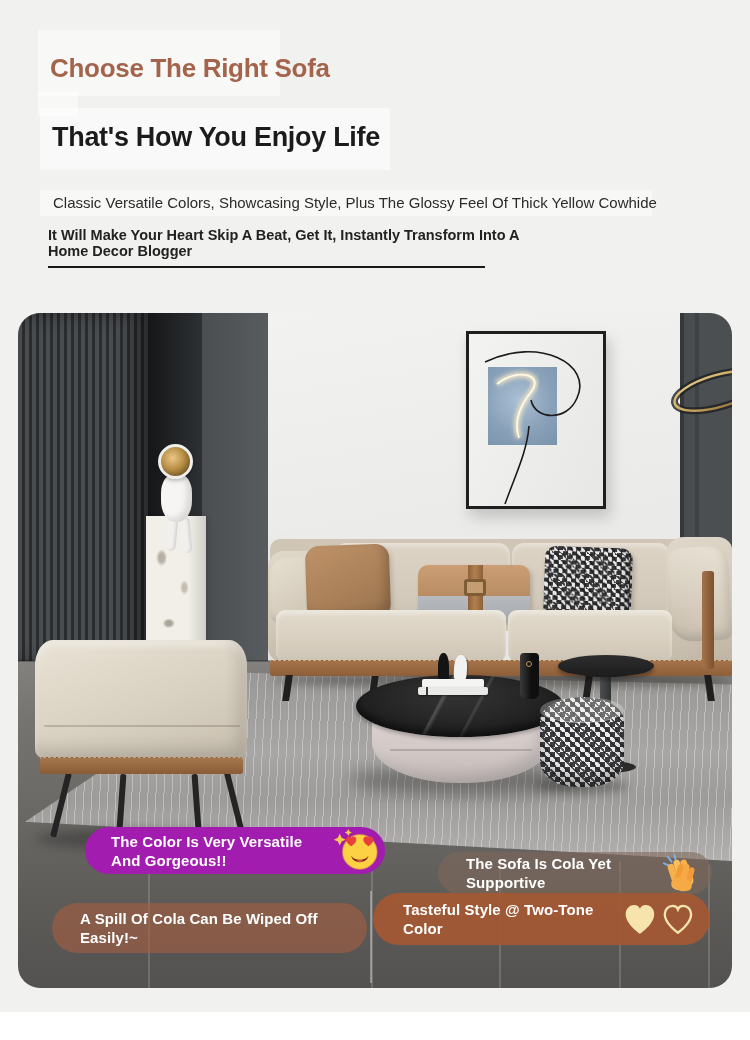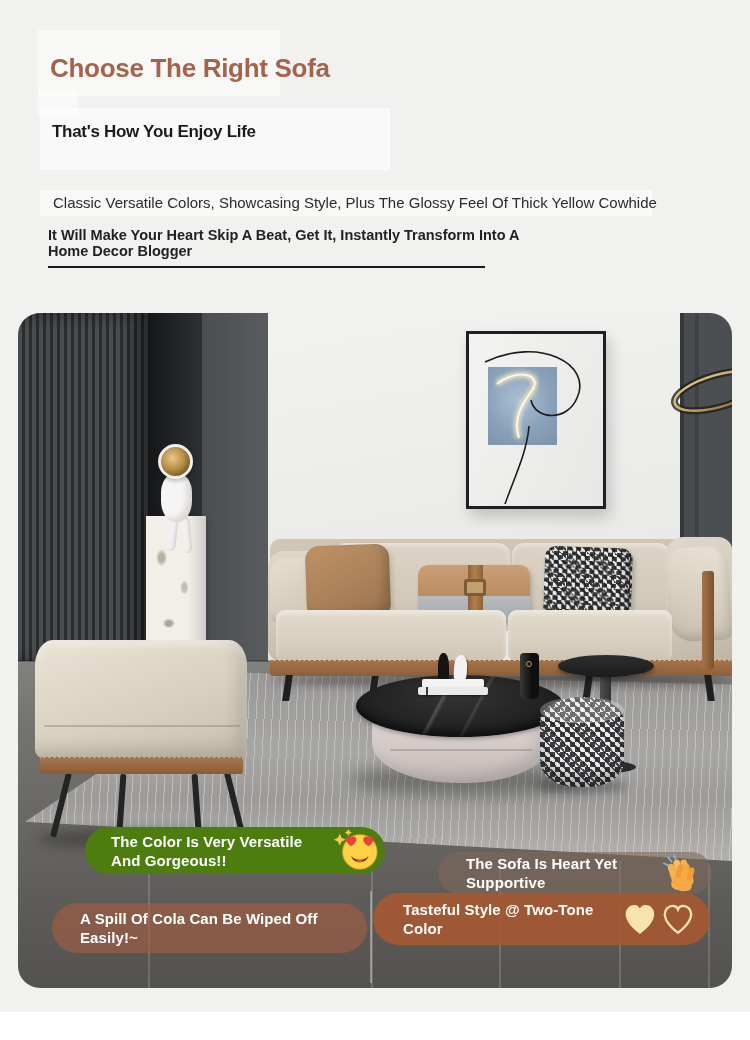--- a/index.html
+++ b/index.html
@@ -7,21 +7,21 @@
         font-family:"Liberation Sans","DejaVu Sans",sans-serif;overflow:hidden;}
   .abs{position:absolute;}
 
   
   .ghost{background:rgba(255,255,255,0.5);}
   .g1{left:38px;top:30px;width:242px;height:66px;}
   .g2{left:38px;top:92px;width:40px;height:24px;}
   .g3{left:40px;top:108px;width:350px;height:62px;background:rgba(255,255,255,0.6);}
   .g4{left:40px;top:190px;width:612px;height:26px;}
   .hero-title{left:50px;top:53px;font-size:26px;font-weight:bold;color:#a3644b;letter-spacing:-0.3px;white-space:nowrap;}
-  .hero-headline{left:52px;top:122px;font-size:17px;font-weight:bold;color:#1b1b1b;letter-spacing:-0.3px;white-space:nowrap;}
+  .hero-headline{left:52px;top:122px;font-size:27px;font-weight:bold;color:#1b1b1b;letter-spacing:-0.3px;white-space:nowrap;}
   .hero-desc{left:53px;top:194px;font-size:15px;font-weight:500;color:#2b2b2b;white-space:nowrap;}
   .hero-tagline{left:48px;top:228px;width:480px;font-size:14.5px;line-height:15.5px;font-weight:bold;color:#222;}
   .rule{left:48px;top:266px;width:437px;height:2px;background:#1a1a1a;}
   .bottom-strip{left:0;top:1012px;width:750px;height:28px;background:#ffffff;}
 
   
   .scene{left:18px;top:313px;width:714px;height:675px;border-radius:22px;overflow:hidden;background:#ececeb;}
 
   
   .white-wall{left:230px;top:0;width:440px;height:460px;
@@ -174,21 +174,21 @@
       repeating-conic-gradient(#3c3d41 0% 25%,#ececea 25% 50%);
     background-size:8px 8px,10px 10px;
     box-shadow:inset 0 -10px 14px rgba(0,0,0,0.3);}
   .pouf-top{left:522px;top:384px;width:84px;height:26px;border-radius:50%;
     background:rgba(244,243,240,0.28);border-bottom:1px solid rgba(255,255,255,0.35);box-sizing:border-box;}
   .pouf-shadow{left:518px;top:466px;width:92px;height:14px;background:rgba(0,0,0,0.3);filter:blur(5px);border-radius:50%;}
 
   
   .bubble{display:flex;align-items:center;color:#fff;font-weight:bold;font-size:15px;line-height:19px;box-sizing:border-box;}
   .bubble .txt{letter-spacing:0.1px;}
-  .b1{left:67px;top:514px;width:300px;height:47px;border-radius:24px;background:#4d7c0f;padding:4px 64px 4px 26px;}
+  .b1{left:67px;top:514px;width:300px;height:47px;border-radius:24px;background:#a21caf;padding:4px 64px 4px 26px;}
   .b2{left:420px;top:539px;width:274px;height:42px;border-radius:21px;background:rgba(128,104,90,0.58);padding:2px 66px 2px 28px;}
   .b3{left:355px;top:580px;width:337px;height:52px;border-radius:26px;background:rgba(162,88,52,0.95);padding:4px 96px 4px 30px;}
   .b4{left:34px;top:590px;width:315px;height:50px;border-radius:25px;background:rgba(163,94,64,0.62);padding:4px 16px 4px 28px;}
   .bub-emoji{position:absolute;}
   .e1{right:6px;top:1px;width:46px;height:44px;}
   .e2{right:8px;top:0px;width:42px;height:42px;}
   .e3{right:12px;top:8px;width:76px;height:36px;}
 </style>
 </head>
 <body>
@@ -322,21 +322,21 @@
         <circle cx="28" cy="25" r="18" fill="#fcd144"></circle>
         <circle cx="28" cy="25" r="18" fill="none" stroke="#e8a33d" stroke-width="1.2" opacity="0.6"></circle>
         <path d="M19 19 C19 19 13.6 15.4 13.6 12.2 C13.6 10.1 15.3 8.9 16.9 8.9 C17.9 8.9 18.6 9.4 19 10 C19.4 9.4 20.1 8.9 21.1 8.9 C22.7 8.9 24.4 10.1 24.4 12.2 C24.4 15.4 19 19 19 19 Z" fill="#e8413c"></path>
         <path d="M37 19 C37 19 31.6 15.4 31.6 12.2 C31.6 10.1 33.3 8.9 34.9 8.9 C35.9 8.9 36.6 9.4 37 10 C37.4 9.4 38.1 8.9 39.1 8.9 C40.7 8.9 42.4 10.1 42.4 12.2 C42.4 15.4 37 19 37 19 Z" fill="#e8413c"></path>
         <path d="M19 29 C22 34.5 34 34.5 37 29 C35.5 38 20.5 38 19 29 Z" fill="#7e2a1c"></path>
         <path d="M24 34.6 C26.5 36.2 29.5 36.2 32 34.6 C30 33.2 26 33.2 24 34.6 Z" fill="#d3564a"></path>
       </svg>
     </div>
 
     <div class="abs bubble b2">
-      <span class="txt">The Sofa Is Heart Yet Supportive</span>
+      <span class="txt">The Sofa Is Cola Yet Supportive</span>
       <svg class="bub-emoji e2" viewBox="0 0 44 42">
         <path d="M6 4 L10 9" stroke="#7ab1e8" stroke-width="2" stroke-linecap="round"></path>
         <path d="M13 2 L14.5 8" stroke="#7ab1e8" stroke-width="2" stroke-linecap="round"></path>
         <path d="M2 11 L8 13.5" stroke="#7ab1e8" stroke-width="2" stroke-linecap="round"></path>
         <g transform="rotate(-18 22 26)">
           <rect x="10" y="8" width="7" height="22" rx="3.5" fill="#f6b04e"></rect>
           <rect x="17" y="6" width="7" height="24" rx="3.5" fill="#f9bd5e"></rect>
           <rect x="24" y="8" width="7" height="22" rx="3.5" fill="#f6b04e"></rect>
           <ellipse cx="20" cy="30" rx="12" ry="8" fill="#f9bd5e"></ellipse>
         </g>

